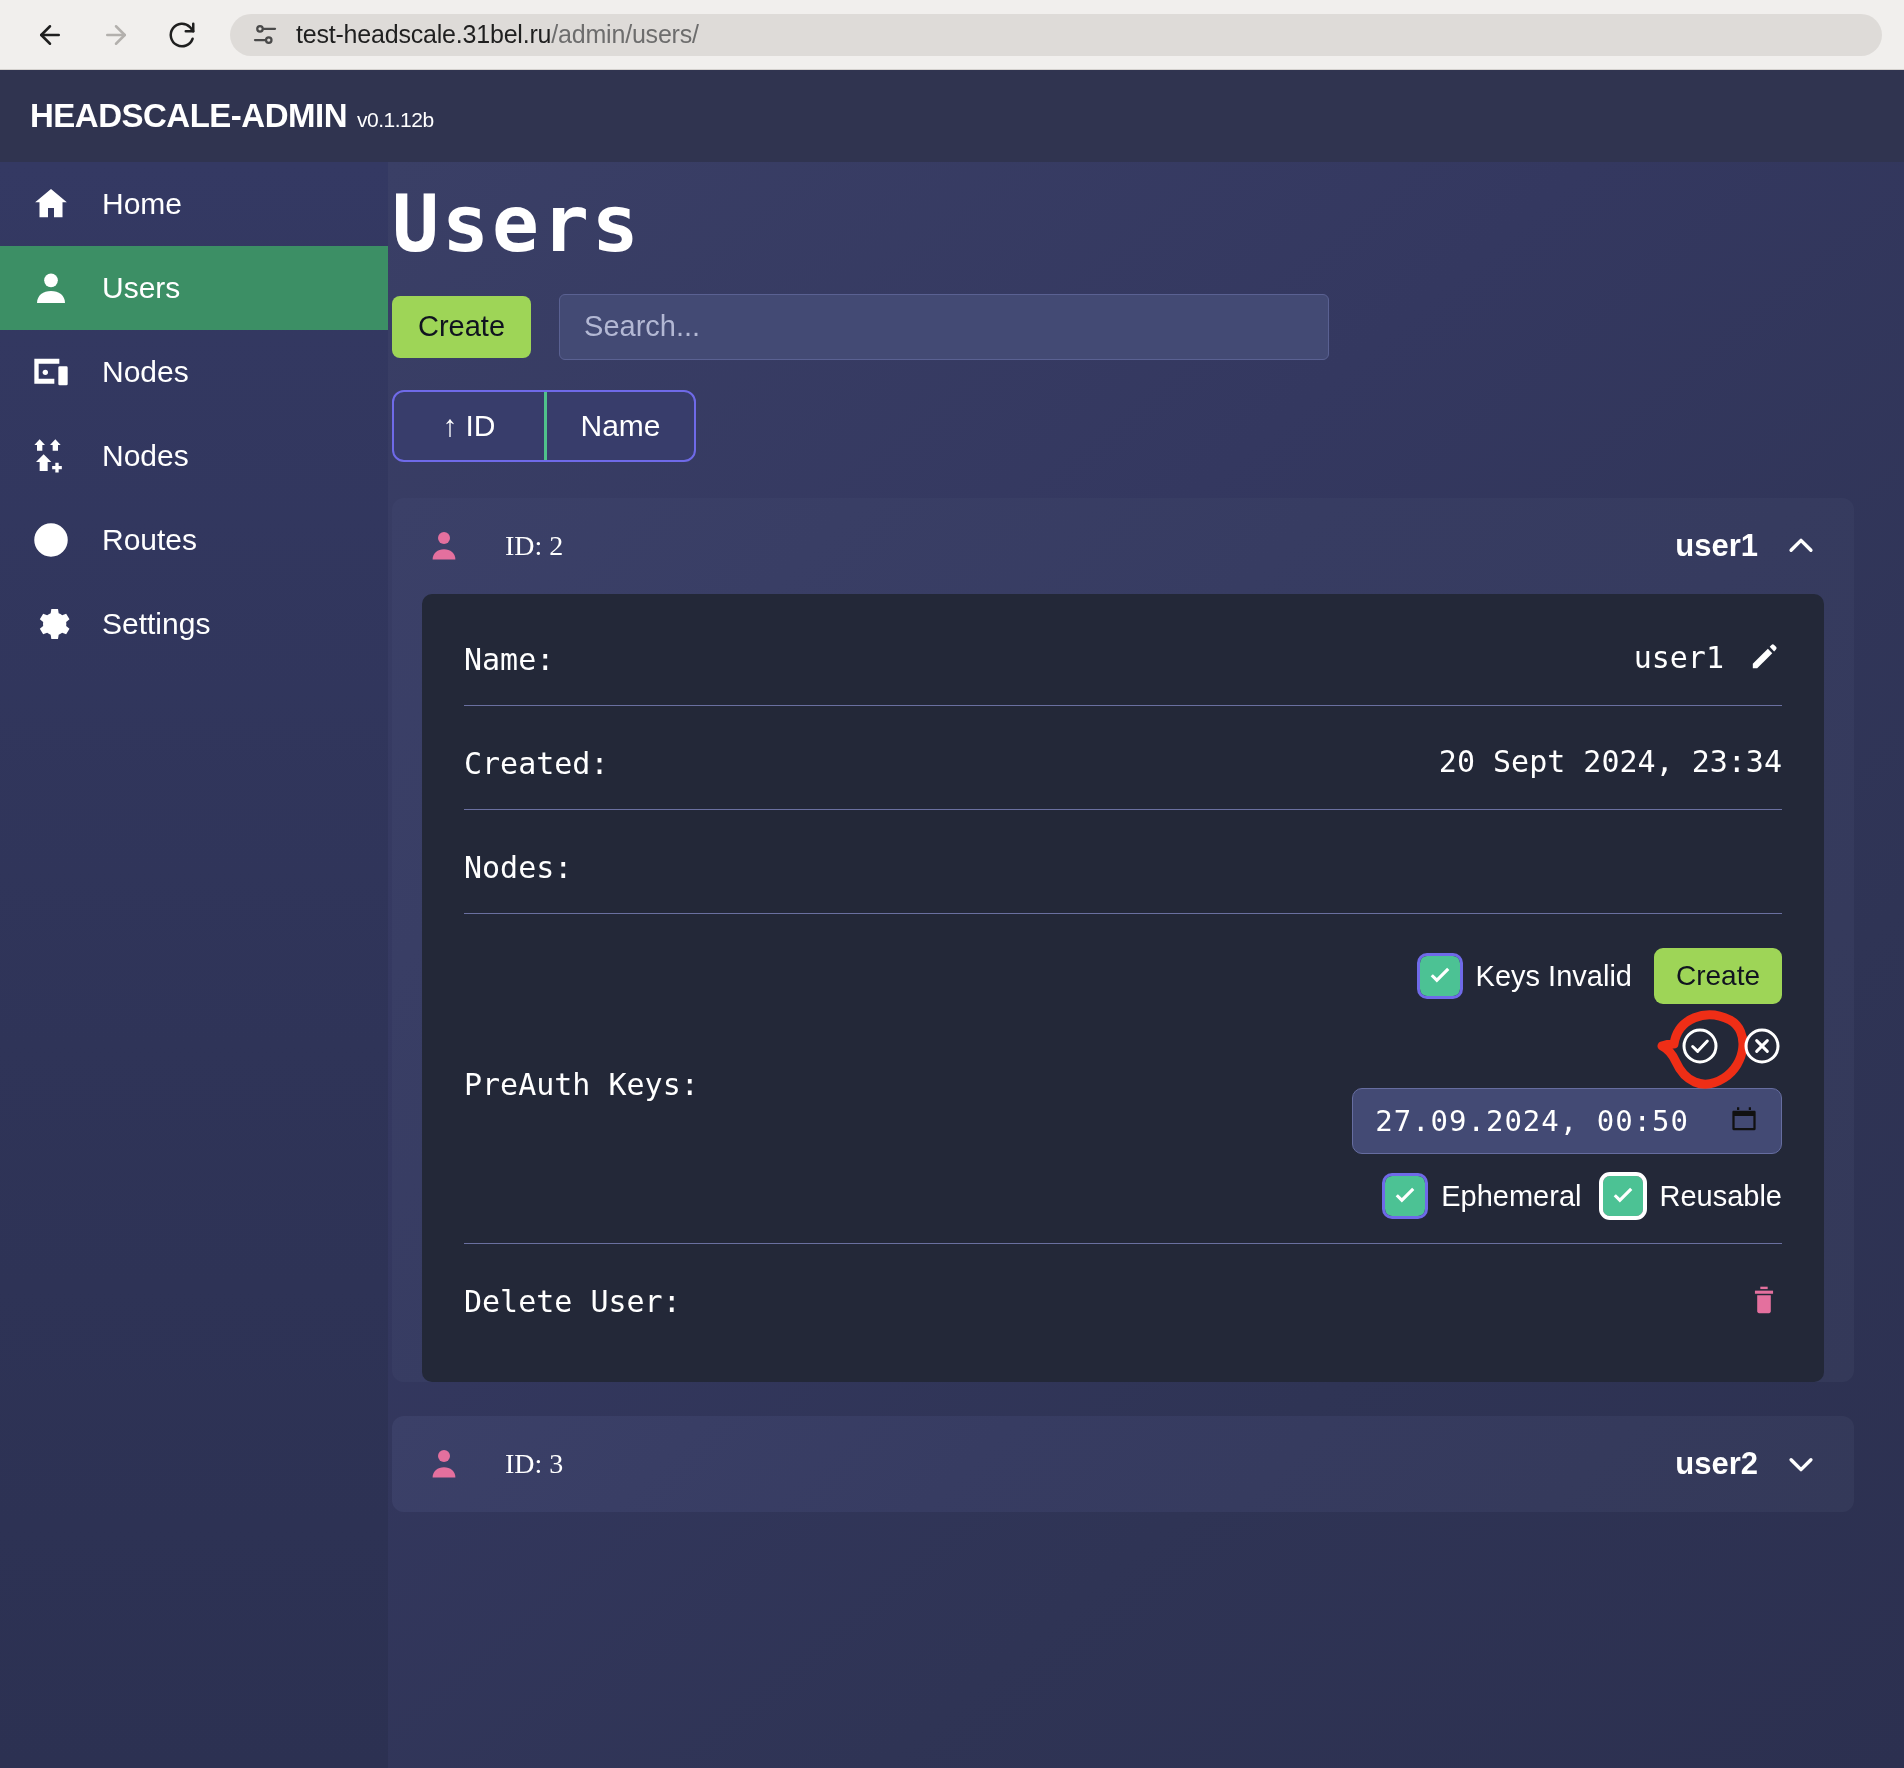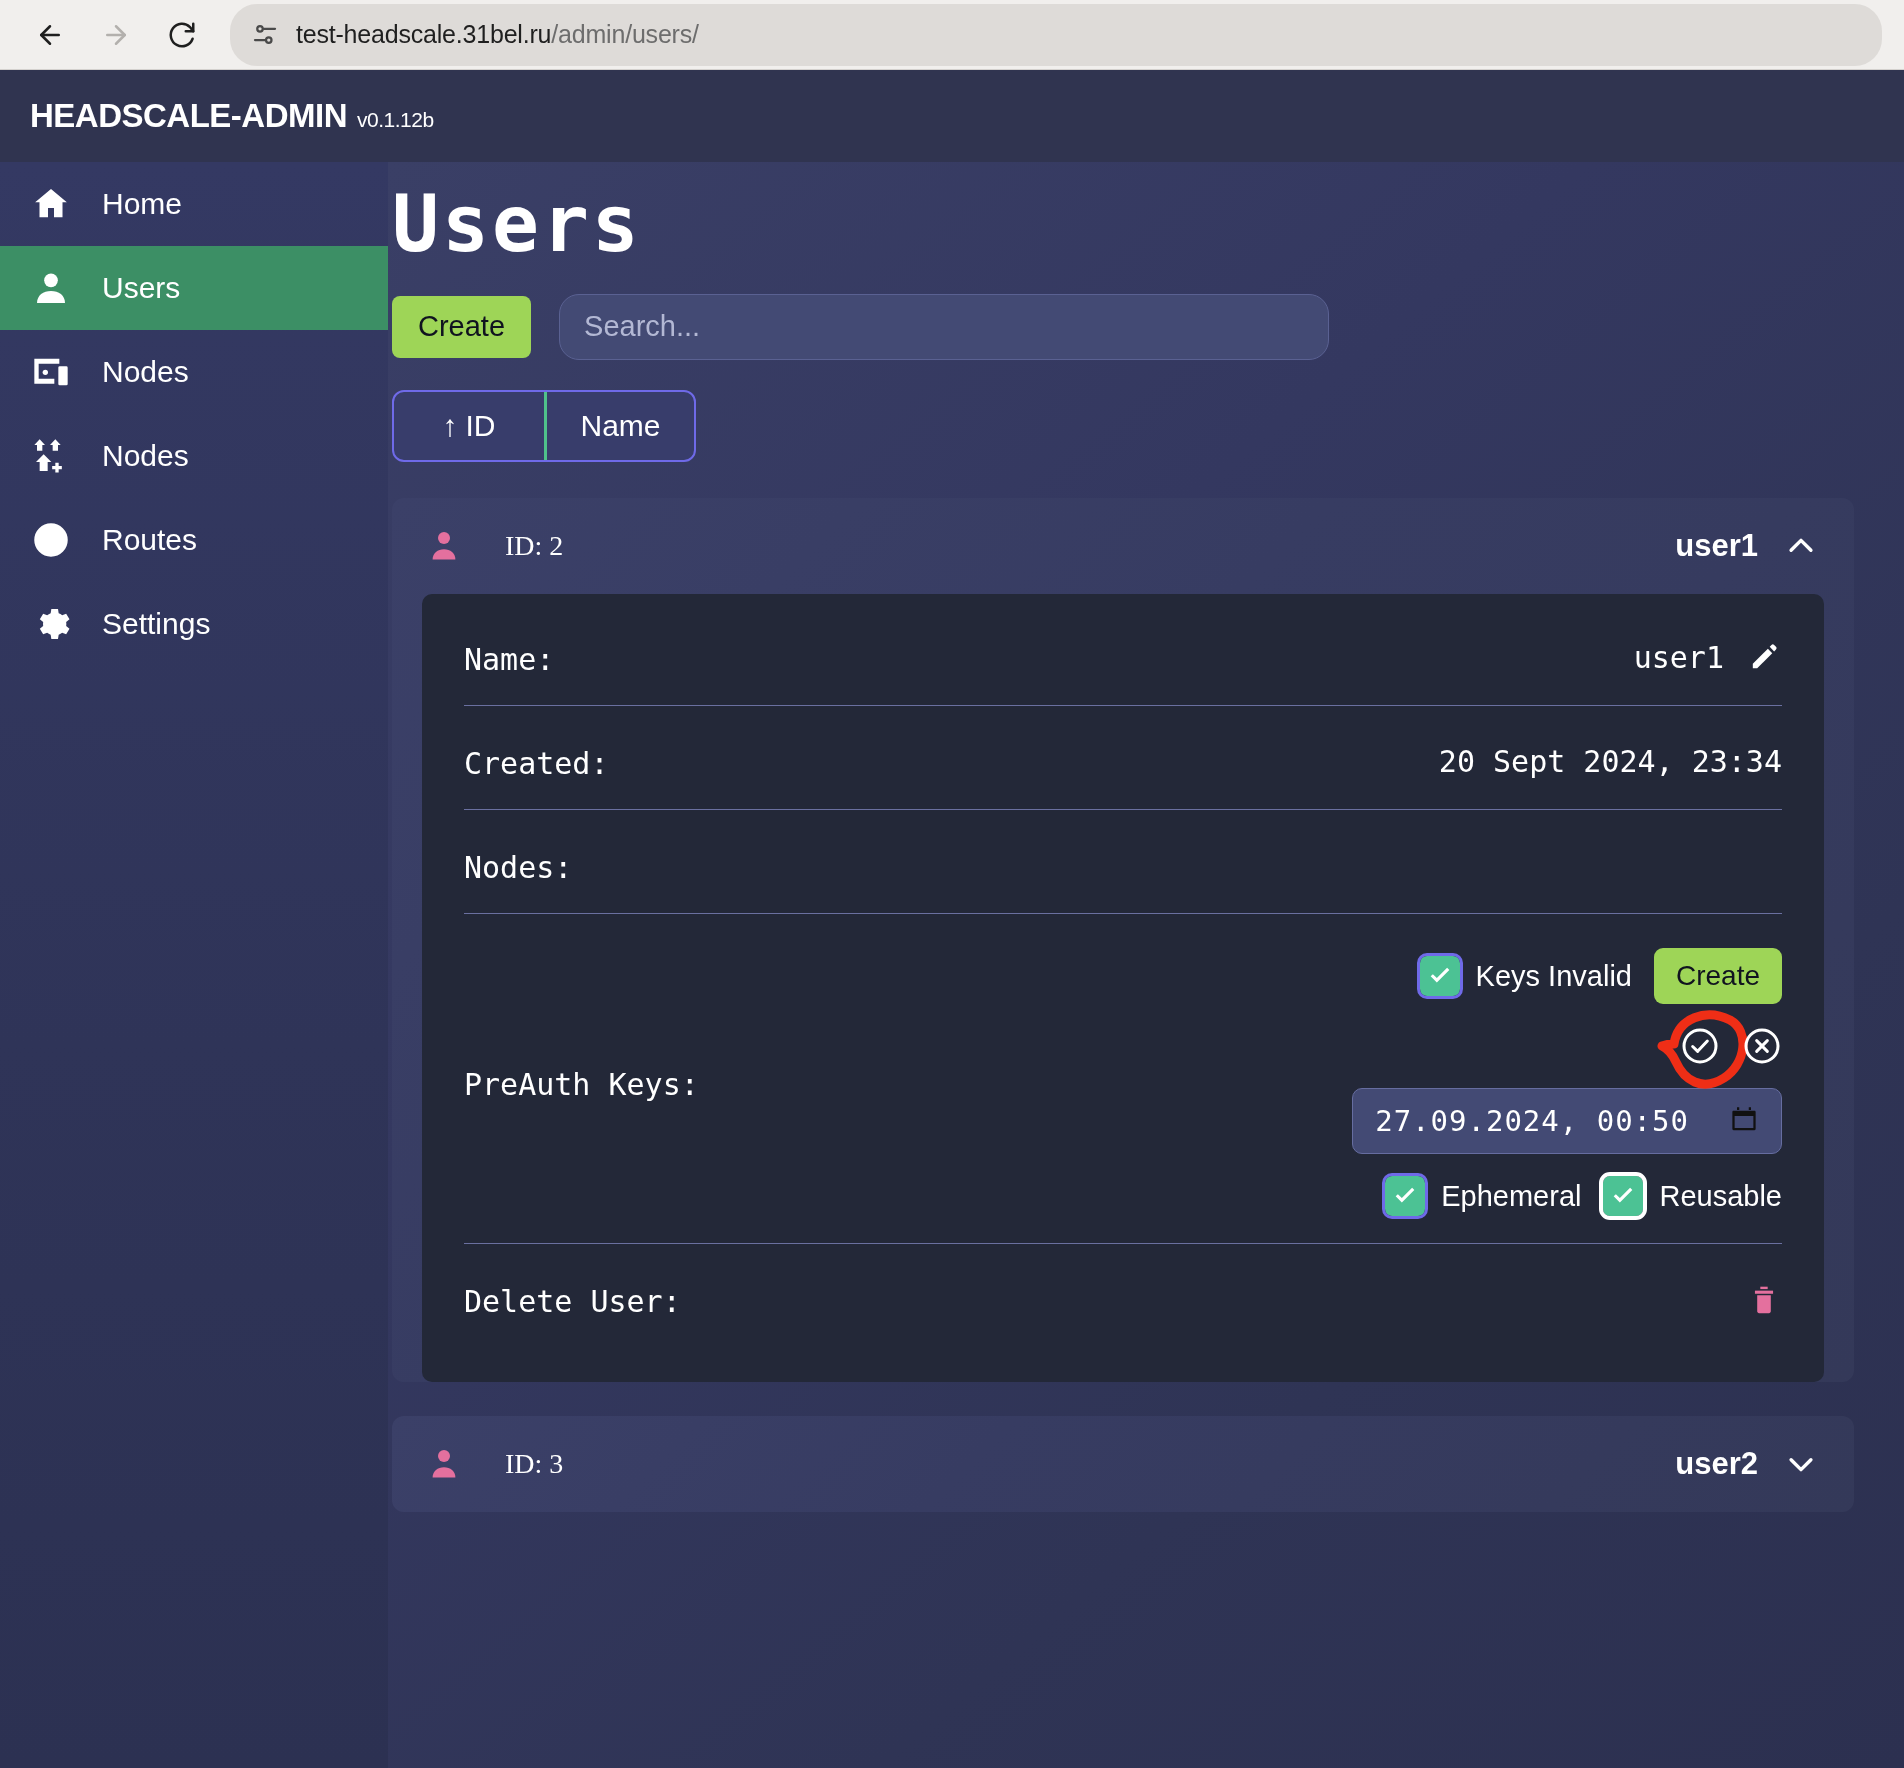--- a/index.html
+++ b/index.html
@@ -23,21 +23,21 @@
   .nav-btn {
     width: 56px; height: 56px;
     display: flex; align-items: center; justify-content: center;
     border-radius: 50%;
     color: #1f1f1f;
   }
   .nav-btn.disabled { color: #b3b0ad; }
   .nav-btn svg { width: 30px; height: 30px; }
   .omnibox {
     flex: 1;
-    height: 62px;
+    height: 42px;
     background: #dedbd8;
     border-radius: 27px;
     display: flex;
     align-items: center;
     padding: 0 20px;
     gap: 16px;
     margin-left: 10px;
   }
   .omnibox .site-icon { width: 30px; height: 30px; color: #4a4a4a; flex: none; }
   .url-text {
@@ -132,21 +132,21 @@
     padding: 0 26px;
     height: 62px;
     cursor: pointer;
   }
   .search-input {
     flex: 1;
     max-width: 770px;
     height: 66px;
     background: #434a74;
     border: 1px solid #5a6192;
-    border-radius: 20px;
+    border-radius: 6px;
     color: #ffffff;
     font-size: 29px;
     padding: 0 24px;
     font-family: "Liberation Sans", sans-serif;
   }
   .search-input::placeholder { color: #b3b8d4; }
 
   .sort-tabs {
     display: inline-flex;
     border: 2px solid #6f6ae8;

